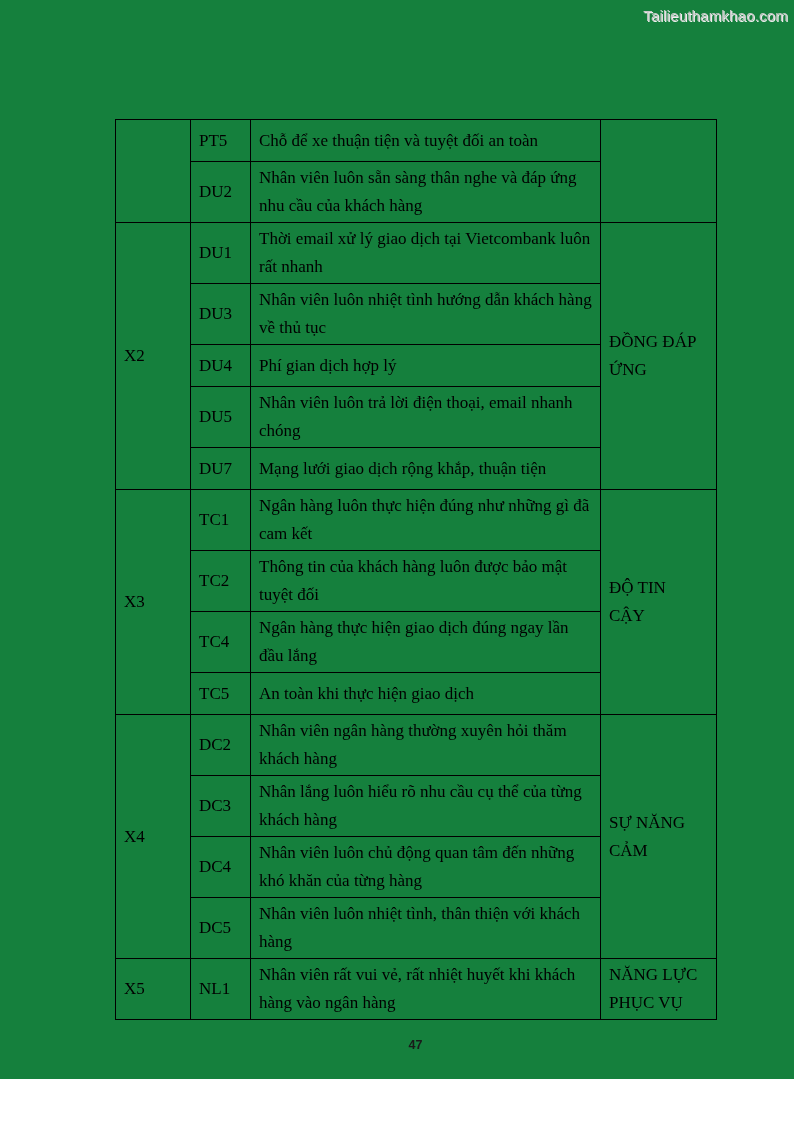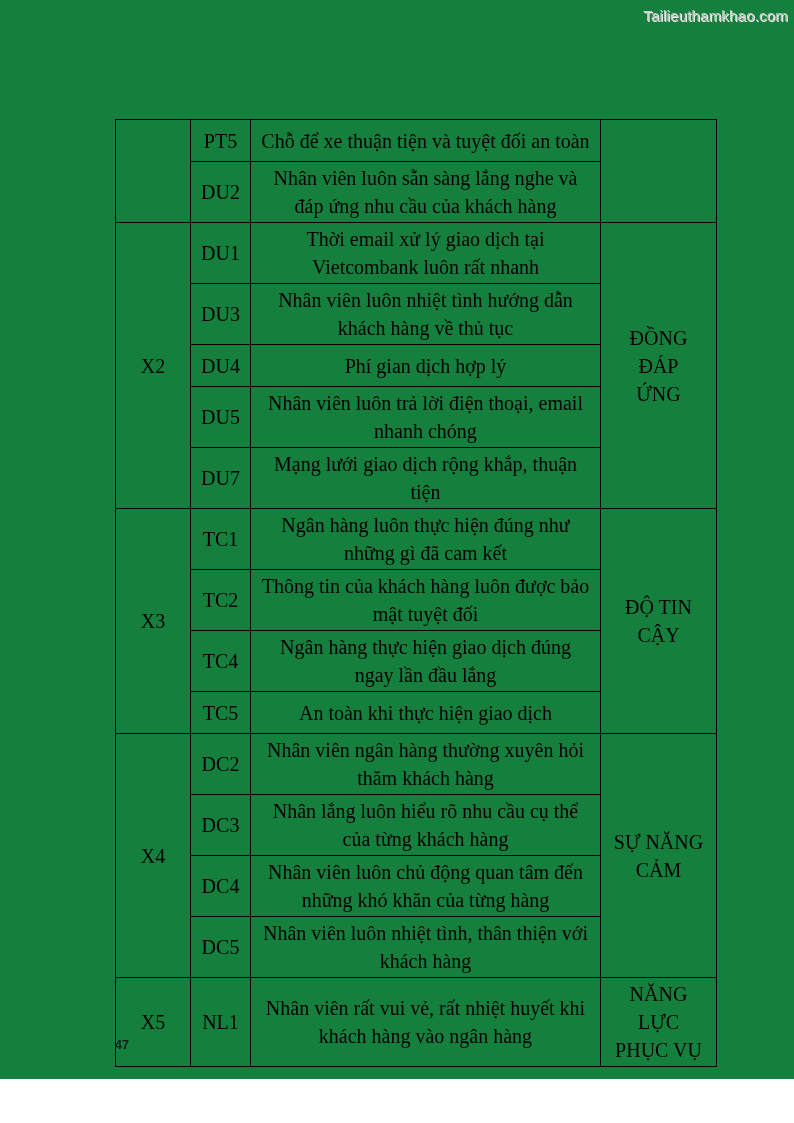--- a/index.html
+++ b/index.html
@@ -29,41 +29,41 @@
   table.survey-table {
     position: absolute;
     left: 115px;
     top: 119px;
     width: 601px;
     border-collapse: collapse;
     table-layout: fixed;
   }
   table.survey-table td {
     border: 1px solid #000;
-    text-align: center;
     vertical-align: middle;
-    font-size: 20px;
+    font-size: 17px;
     line-height: 28px;
     padding: 2px 8px;
     overflow: hidden;
   }
   col.col-group   { width: 75px; }
   col.col-code    { width: 60px; }
   col.col-desc    { width: 350px; }
   col.col-cat     { width: 116px; }
   tr.row-s { height: 42px; }
   tr.row-d { height: 61px; }
   tr.light-top td { border-top-color: #b9b9b9; }
   td.category-cell { white-space: pre-line; line-height: 30px; }
   td.group-cell, td.code-cell { padding: 2px 2px; }
   .page-number {
     position: absolute;
     top: 1038px;
     left: 115px;
     width: 601px;
+    text-align: center;
     font-family: "Liberation Sans", sans-serif;
     font-size: 12.5px;
     font-weight: 600;
     color: #1a1a1a;
   }
 </style>
 </head>
 <body>
 
 <div class="page">
@@ -79,21 +79,21 @@
     </colgroup>
     <tbody id="table-body">
         <tr class="row-s">
           <td class="group-cell" rowspan="2"></td>
           <td class="code-cell">PT5</td>
           <td class="description-cell">Chỗ để xe thuận tiện và tuyệt đối an toàn</td>
           <td class="category-cell" rowspan="2"></td>
         </tr>
         <tr class="row-d light-top">
           <td class="code-cell">DU2</td>
-          <td class="description-cell">Nhân viên luôn sẵn sàng lắng nghe và đáp ứng nhu cầu của khách hàng</td>
+          <td class="description-cell">Nhân viên luôn sẵn sàng thân nghe và đáp ứng nhu cầu của khách hàng</td>
         </tr>
         <tr class="row-d">
           <td class="group-cell" rowspan="5">X2</td>
           <td class="code-cell">DU1</td>
           <td class="description-cell">Thời email xử lý giao dịch tại Vietcombank luôn rất nhanh</td>
           <td class="category-cell" rowspan="5">ĐỒNG ĐÁP
 ỨNG</td>
         </tr>
         <tr class="row-d">
           <td class="code-cell">DU3</td>

